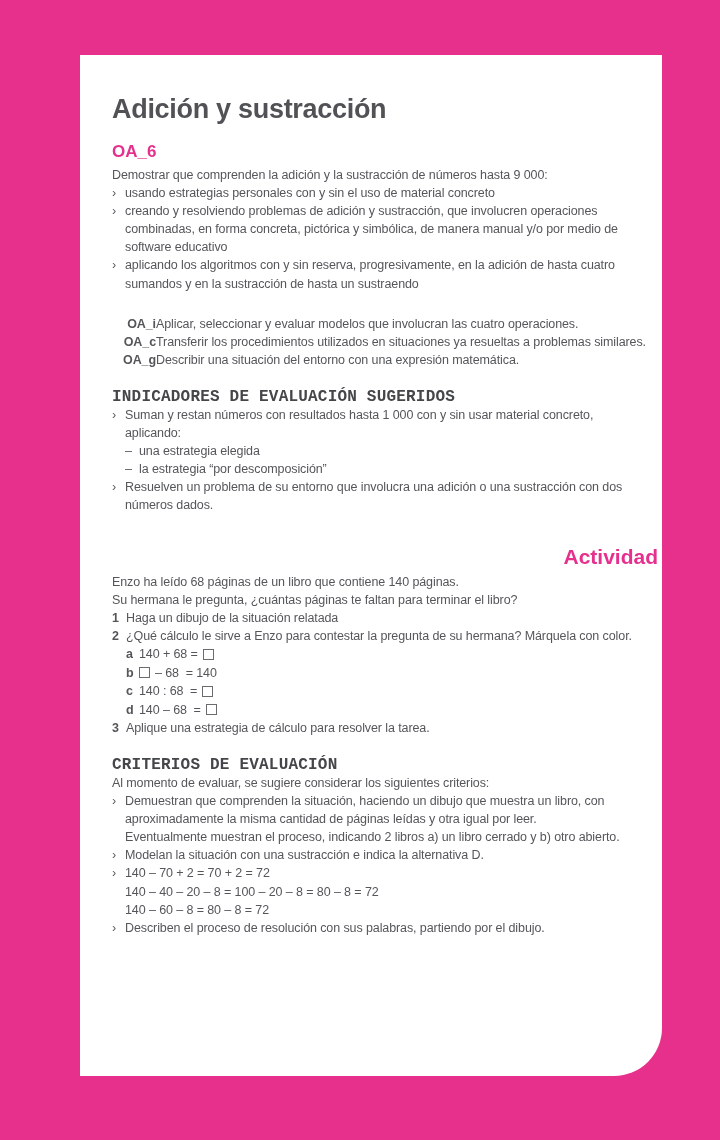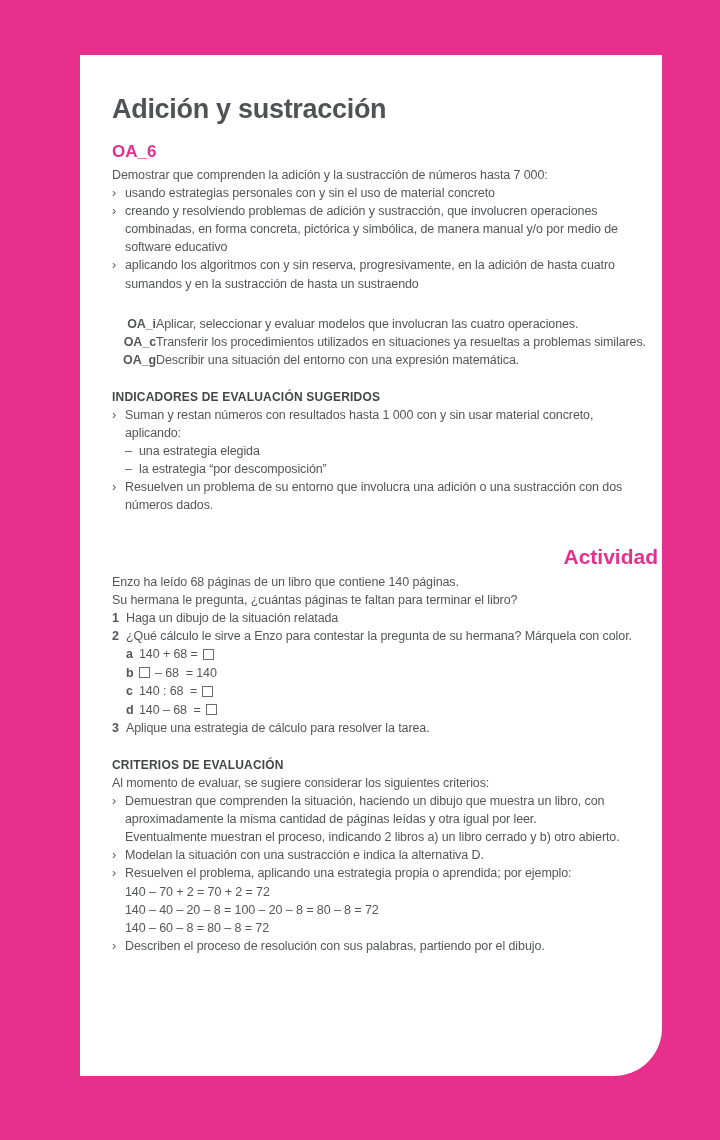--- a/index.html
+++ b/index.html
@@ -30,22 +30,22 @@
   h2.oa-heading{
     margin:18px 0 0 0;font-size:17px;line-height:22px;font-weight:bold;
     color:var(--pink-text);letter-spacing:0;
   }
   h2.activity-heading{
     margin:29px 0 0 0;font-size:21px;line-height:26px;font-weight:bold;
     color:var(--pink-text);
     text-align:right;
   }
   h3.section-heading{
-    margin:19px 0 0 0;font-size:12px;line-height:18px;font-weight:bold;
-    color:var(--heading);letter-spacing:0.2px;
+    margin:19px 0 0 0;font-size:16px;line-height:18px;font-weight:bold;
+    color:var(--heading);letter-spacing:0.2px;font-family:Liberation Mono, monospace;
   }
   .body-block{margin-top:3px;font-size:12.5px;line-height:18.1px;letter-spacing:-0.1px;}
   .body-block.tight{margin-top:0;}
   .line{white-space:nowrap;}
   .bullet{display:flex;}
   .bullet .marker{flex:none;width:13px;}
   .bullet .btext{min-width:0;}
   .sub-bullet{display:flex;padding-left:13px;}
   .sub-bullet .marker{flex:none;width:14px;}
   .oa-refs{margin-top:22px;font-size:12.5px;line-height:18.1px;letter-spacing:-0.1px;}
@@ -68,21 +68,21 @@
 </head>
 <body>
 
 <div class="card">
 
   <h1 class="page-title">Adición y sustracción</h1>
 
   <h2 class="oa-heading">OA_6</h2>
 
   <div class="body-block">
-    <div class="line">Demostrar que comprenden la adición y la sustracción de números hasta 7 000:</div>
+    <div class="line">Demostrar que comprenden la adición y la sustracción de números hasta 9 000:</div>
     <div class="bullet">
       <span class="marker">›</span>
       <div class="btext">
         <div class="line">usando estrategias personales con y sin el uso de material concreto</div>
       </div>
     </div>
     <div class="bullet">
       <span class="marker">›</span>
       <div class="btext">
         <div class="line">creando y resolviendo problemas de adición y sustracción, que involucren operaciones</div>
@@ -197,21 +197,20 @@
     </div>
     <div class="bullet">
       <span class="marker">›</span>
       <div class="btext">
         <div class="line">Modelan la situación con una sustracción e indica la alternativa D.</div>
       </div>
     </div>
     <div class="bullet">
       <span class="marker">›</span>
       <div class="btext">
-        <div class="line">Resuelven el problema, aplicando una estrategia propia o aprendida; por ejemplo:</div>
         <div class="line">140 – 70 + 2 = 70 + 2 = 72</div>
         <div class="line">140 – 40 – 20 – 8 = 100 – 20 – 8 = 80 – 8 = 72</div>
         <div class="line">140 – 60 – 8 = 80 – 8 = 72</div>
       </div>
     </div>
     <div class="bullet">
       <span class="marker">›</span>
       <div class="btext">
         <div class="line">Describen el proceso de resolución con sus palabras, partiendo por el dibujo.</div>
       </div>

